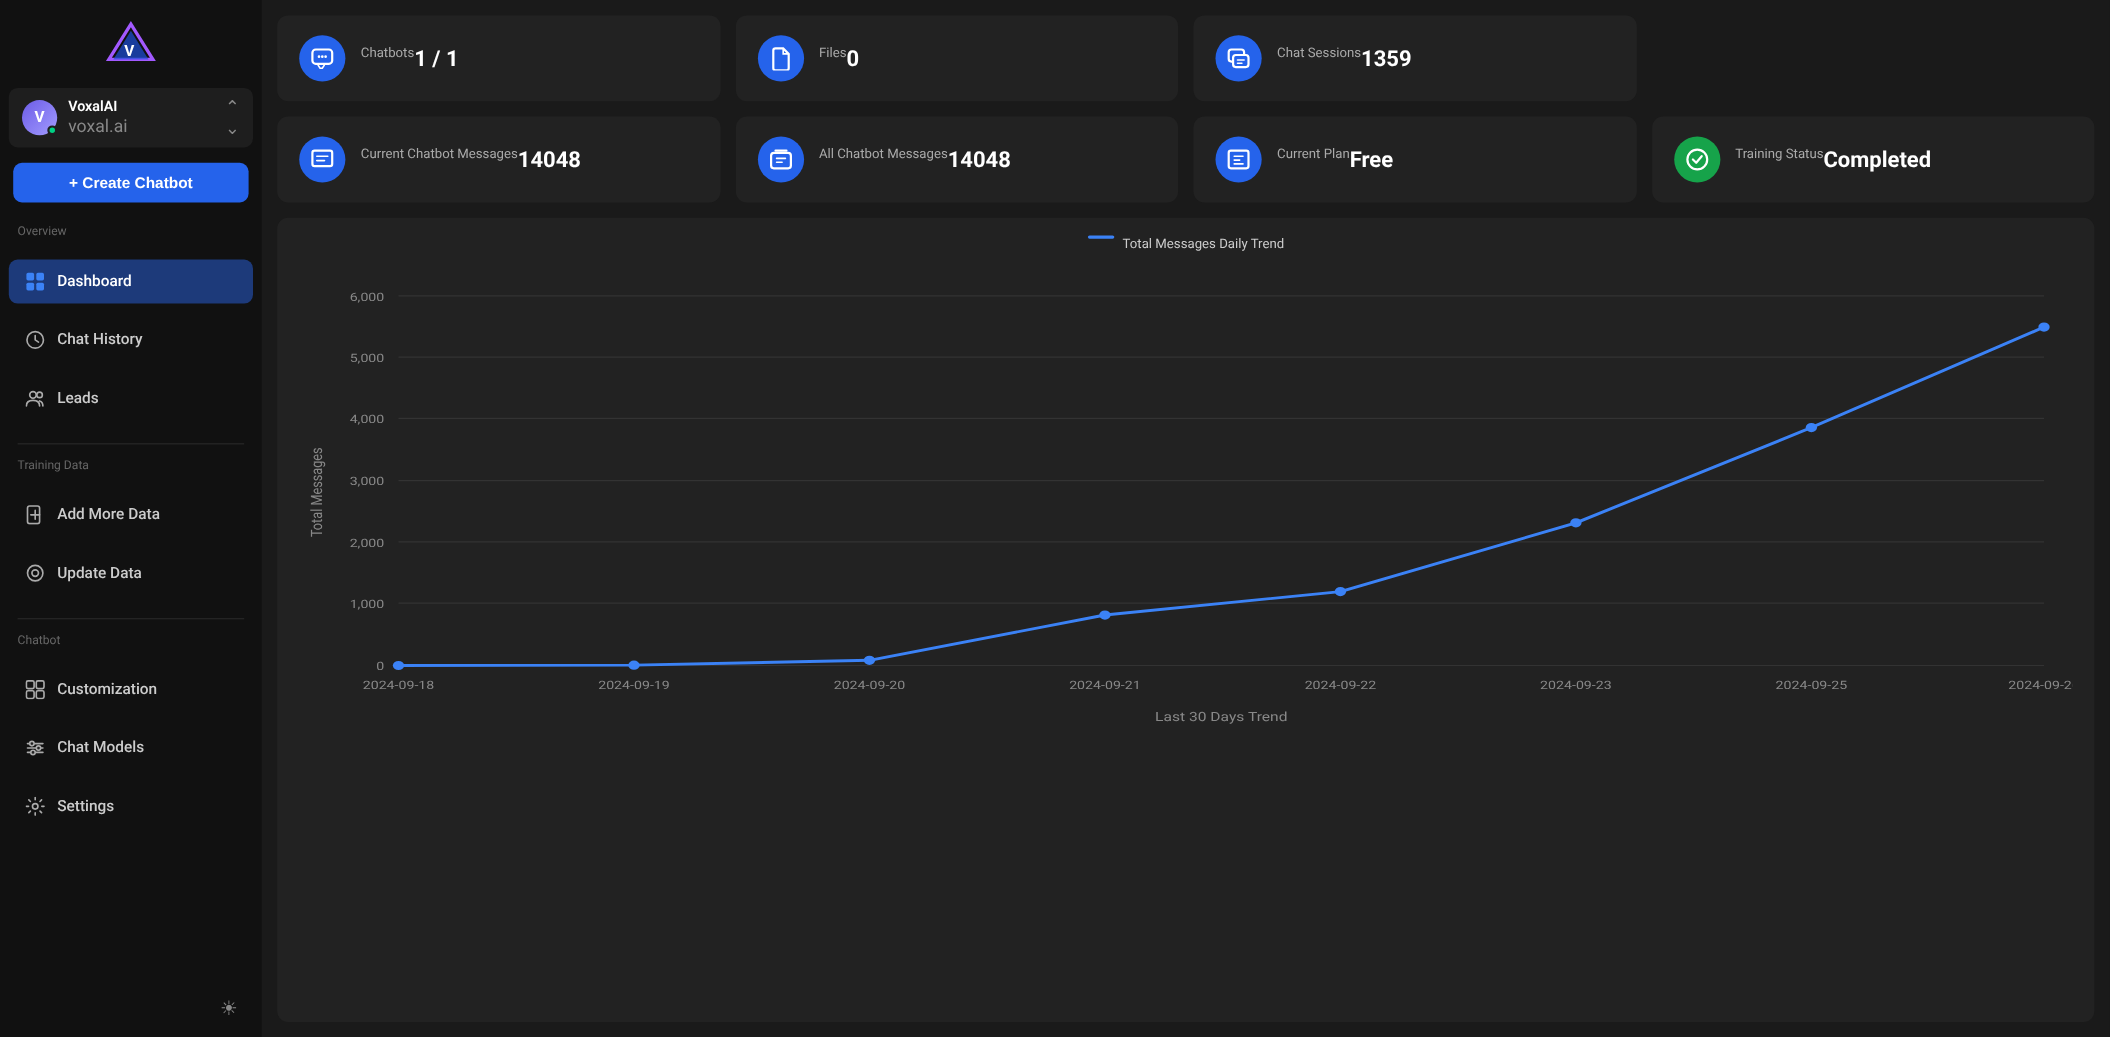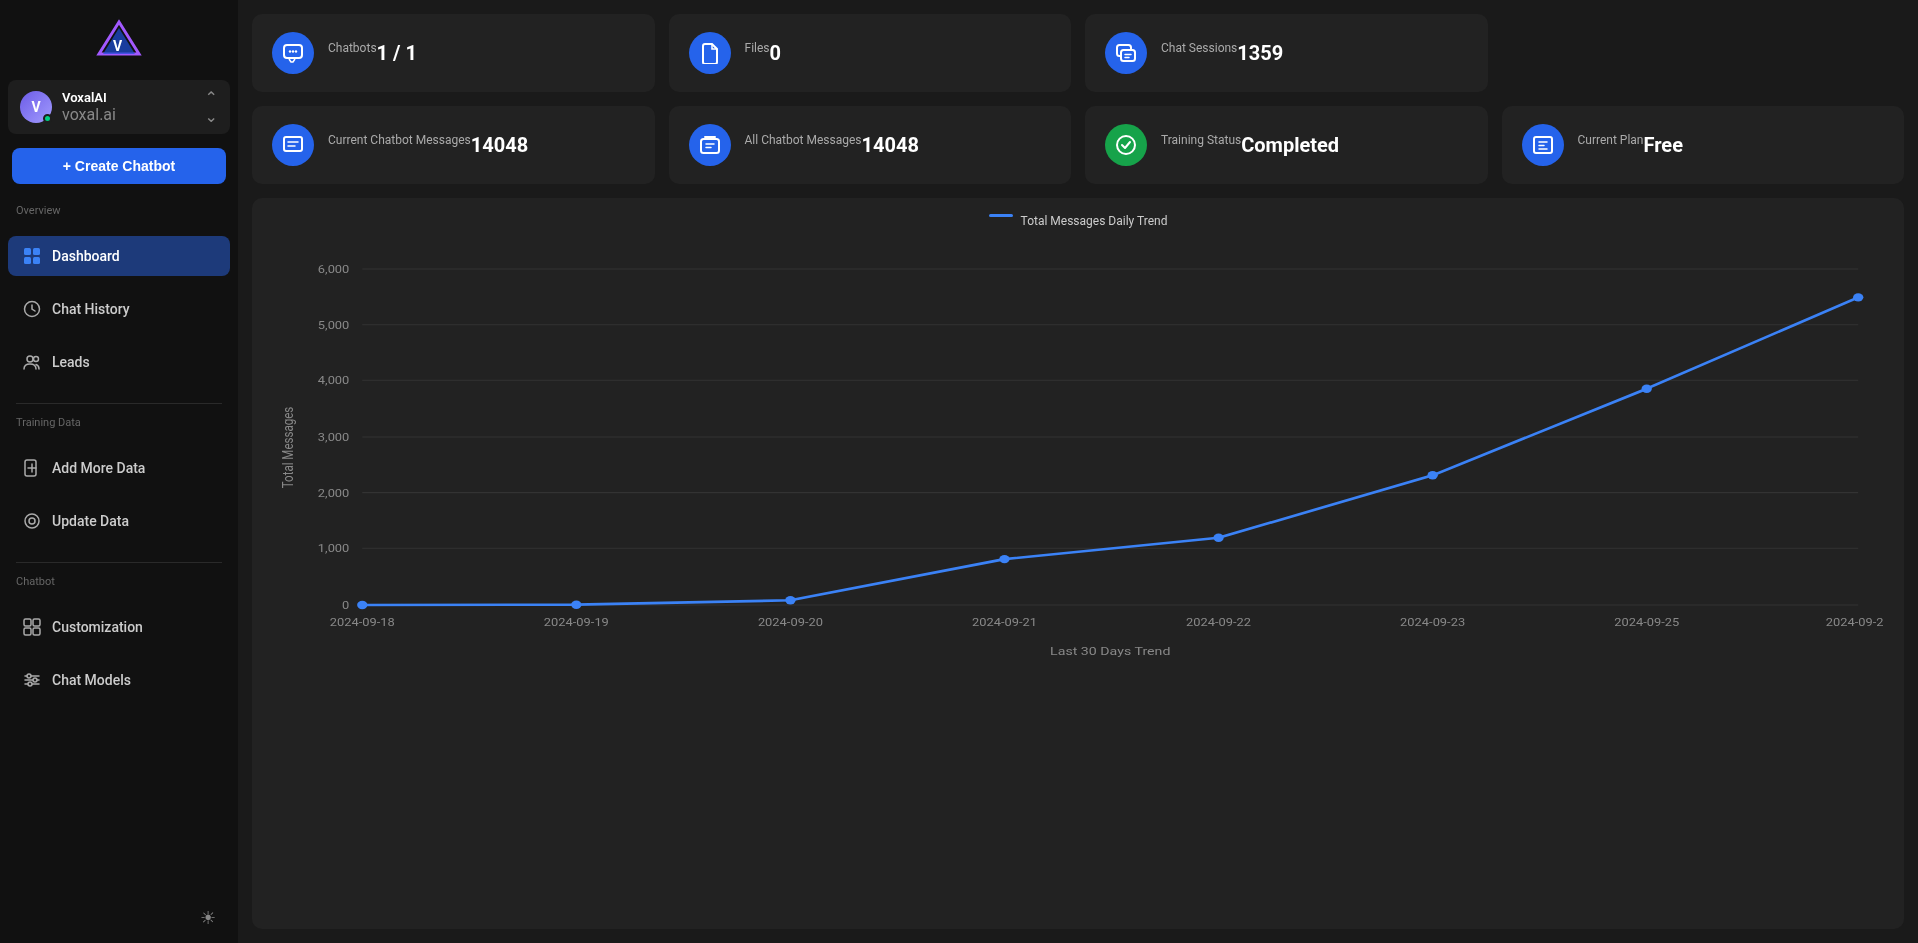--- a/index.html
+++ b/index.html
@@ -418,20 +418,29 @@
           <line x1="2" y1="9" x2="16" y2="9" stroke="#aaa" stroke-width="1.5" stroke-linecap="round"></line>
           <line x1="2" y1="13" x2="16" y2="13" stroke="#aaa" stroke-width="1.5" stroke-linecap="round"></line>
           <circle cx="6" cy="5" r="2" fill="#222" stroke="#aaa" stroke-width="1.5"></circle>
           <circle cx="12" cy="9" r="2" fill="#222" stroke="#aaa" stroke-width="1.5"></circle>
           <circle cx="7" cy="13" r="2" fill="#222" stroke="#aaa" stroke-width="1.5"></circle>
         </svg>
       </span>
       <span>Chat Models</span>
     </div>
 
+    <div class="nav-item">
+      <span class="nav-icon">
+        <svg width="18" height="18" viewBox="0 0 18 18" fill="none">
+          <circle cx="9" cy="9" r="2.5" stroke="#aaa" stroke-width="1.5"></circle>
+          <path d="M9 1v2M9 15v2M1 9h2M15 9h2M3.22 3.22l1.41 1.41M13.37 13.37l1.41 1.41M3.22 14.78l1.41-1.41M13.37 4.63l1.41-1.41" stroke="#aaa" stroke-width="1.5" stroke-linecap="round"></path>
+        </svg>
+      </span>
+      <span>Settings</span>
+    </div>
   </div>
 
   <div class="sidebar-bottom">
     <span class="theme-toggle">☀</span>
   </div>
 </aside>
 
 <main class="main">
 
   <div class="stats-grid">
@@ -504,42 +513,42 @@
           <path d="M7 10h8M7 13.5h5" stroke="white" stroke-width="1.5" stroke-linecap="round"></path>
         </svg>
       </div>
       <div class="stat-content">
         <span class="stat-label">All Chatbot Messages</span>
         <span class="stat-value">14048</span>
       </div>
     </div>
 
     <div class="stat-card">
+      <div class="stat-icon-wrap">
+        <svg width="22" height="22" viewBox="0 0 22 22" fill="none">
+          <rect x="2" y="3" width="18" height="16" rx="2" stroke="white" stroke-width="2"></rect>
+          <path d="M7 8h8M7 11.5h5M7 15h8" stroke="white" stroke-width="1.5" stroke-linecap="round"></path>
+        </svg>
+      </div>
+      <div class="stat-content">
+        <span class="stat-label">Current Plan</span>
+        <span class="stat-value">Free</span>
+      </div>
+    </div>
+
+    <div class="stat-card">
       <div class="stat-icon-wrap green">
         <svg width="22" height="22" viewBox="0 0 22 22" fill="none">
           <circle cx="11" cy="11" r="9" stroke="white" stroke-width="2"></circle>
           <path d="M7 11l3 3 5-6" stroke="white" stroke-width="2" stroke-linecap="round" stroke-linejoin="round"></path>
         </svg>
       </div>
       <div class="stat-content">
         <span class="stat-label">Training Status</span>
         <span class="stat-value">Completed</span>
-      </div>
-    </div>
-
-    <div class="stat-card">
-      <div class="stat-icon-wrap">
-        <svg width="22" height="22" viewBox="0 0 22 22" fill="none">
-          <rect x="2" y="3" width="18" height="16" rx="2" stroke="white" stroke-width="2"></rect>
-          <path d="M7 8h8M7 11.5h5M7 15h8" stroke="white" stroke-width="1.5" stroke-linecap="round"></path>
-        </svg>
-      </div>
-      <div class="stat-content">
-        <span class="stat-label">Current Plan</span>
-        <span class="stat-value">Free</span>
       </div>
     </div>
   </div>
 
   <div class="chart-card">
     <div class="chart-legend">
       <div class="legend-dot"></div>
       <span class="legend-label">Total Messages Daily Trend</span>
     </div>
 

